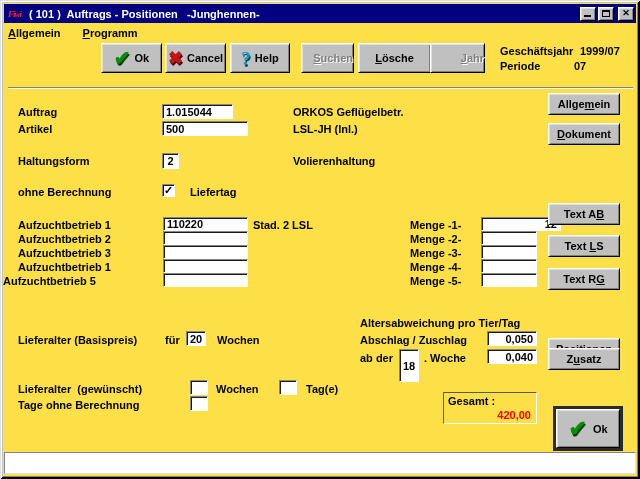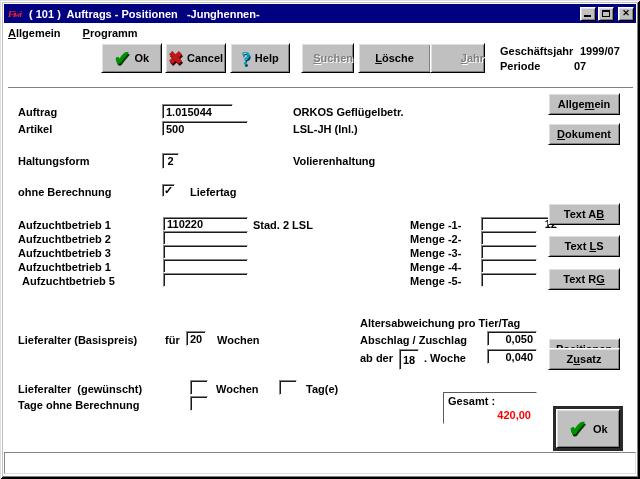--- a/index.html
+++ b/index.html
@@ -1,17 +1,17 @@
 <!DOCTYPE html>
 <html><head>
 <meta charset="utf-8">
 <style>
   html,body{margin:0;padding:0;background:#000;}
   *{box-sizing:border-box;font-family:"Liberation Sans",sans-serif;}
-  #win{position:relative;width:640px;height:479px;background:#ffffff;
+  #win{position:relative;width:640px;height:479px;background:#fde047;
        box-shadow:inset 1px 1px 0 #dfdfdf, inset -1px -1px 0 #000,
                   inset 2px 2px 0 #fff, inset -2px -2px 0 #000,
                   inset 3px 3px 0 #c0c0c0, inset -3px -3px 0 #808080;
        overflow:hidden;font-weight:bold;font-size:11px;color:#000;padding-left:28px;}
   .lbl{position:absolute;white-space:pre;font-weight:bold;font-size:11px;}
   
   .titlebar{position:absolute;left:4px;top:4px;width:632px;height:19px;background:#000080;
             display:flex;align-items:center;}
   .app-icon{margin-left:4px;width:17px;height:12px;color:#ff2222;font:italic bold 9px "Liberation Serif",serif;
             line-height:12px;letter-spacing:-1px;}
@@ -160,35 +160,35 @@
   <span class="lbl" style="left:18px;top:247px;">Aufzuchtbetrieb 3</span>
   <div class="field" style="left:163px;top:245px;width:85px;height:14px;"></div>
   <span class="lbl" style="left:410px;top:247px;">Menge -3-</span>
   <div class="field num" style="left:481px;top:245px;width:56px;height:14px;"></div>
 
   <span class="lbl" style="left:18px;top:261px;">Aufzuchtbetrieb 1</span>
   <div class="field" style="left:163px;top:259px;width:85px;height:14px;"></div>
   <span class="lbl" style="left:410px;top:261px;">Menge -4-</span>
   <div class="field num" style="left:481px;top:259px;width:56px;height:14px;"></div>
 
-  <span class="lbl" style="left:22px;top:275px;">Aufzuchtbetrieb 5</span>
+  <span class="lbl" style="left:3px;top:275px;">Aufzuchtbetrieb 5</span>
   <div class="field" style="left:163px;top:273px;width:85px;height:14px;"></div>
   <span class="lbl" style="left:410px;top:275px;">Menge -5-</span>
   <div class="field num" style="left:481px;top:273px;width:56px;height:14px;"></div>
 
   <span class="lbl" style="left:18px;top:334px;">Lieferalter (Basispreis)</span>
   <span class="lbl" style="left:165px;top:334px;">für</span>
   <div class="field ctr" style="left:186px;top:331px;width:20px;height:15px;">20</div>
   <span class="lbl" style="left:217px;top:334px;">Wochen</span>
 
   <span class="lbl" style="left:360px;top:317px;">Altersabweichung pro Tier/Tag</span>
   <span class="lbl" style="left:360px;top:334px;">Abschlag / Zuschlag</span>
   <div class="field num" style="left:487px;top:331px;width:50px;height:15px;">0,050</div>
   <span class="lbl" style="left:360px;top:352px;">ab der</span>
-  <div class="field ctr" style="left:399px;top:349px;width:20px;height:21px;">18</div>
+  <div class="field ctr" style="left:399px;top:349px;width:20px;height:33px;">18</div>
   <span class="lbl" style="left:424px;top:352px;">. Woche</span>
   <div class="field num" style="left:487px;top:349px;width:50px;height:15px;">0,040</div>
 
   <span class="lbl" style="left:18px;top:383px;">Lieferalter  (gewünscht)</span>
   <div class="field ctr" style="left:190px;top:380px;width:18px;height:15px;"></div>
   <span class="lbl" style="left:216px;top:383px;">Wochen</span>
   <div class="field ctr" style="left:279px;top:380px;width:18px;height:15px;"></div>
   <span class="lbl" style="left:306px;top:383px;">Tag(e)</span>
 
   <span class="lbl" style="left:18px;top:399px;">Tage ohne Berechnung</span>

